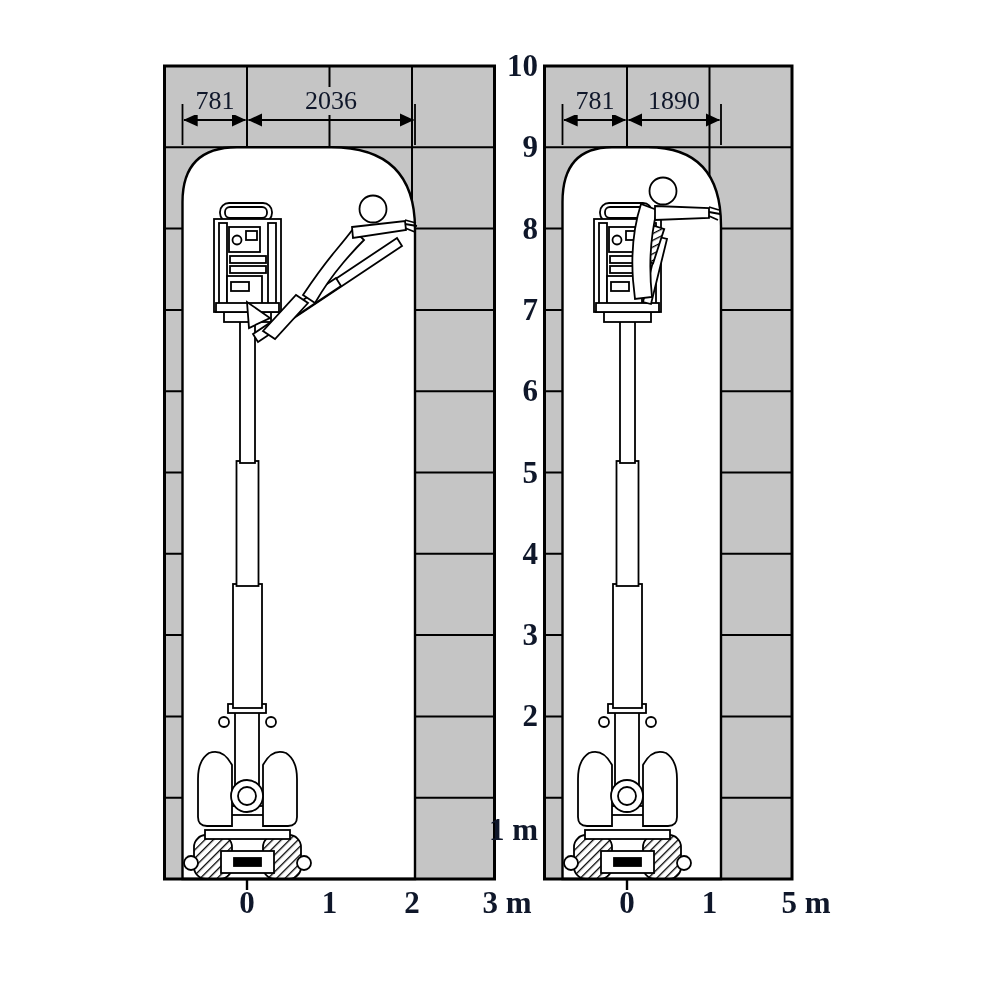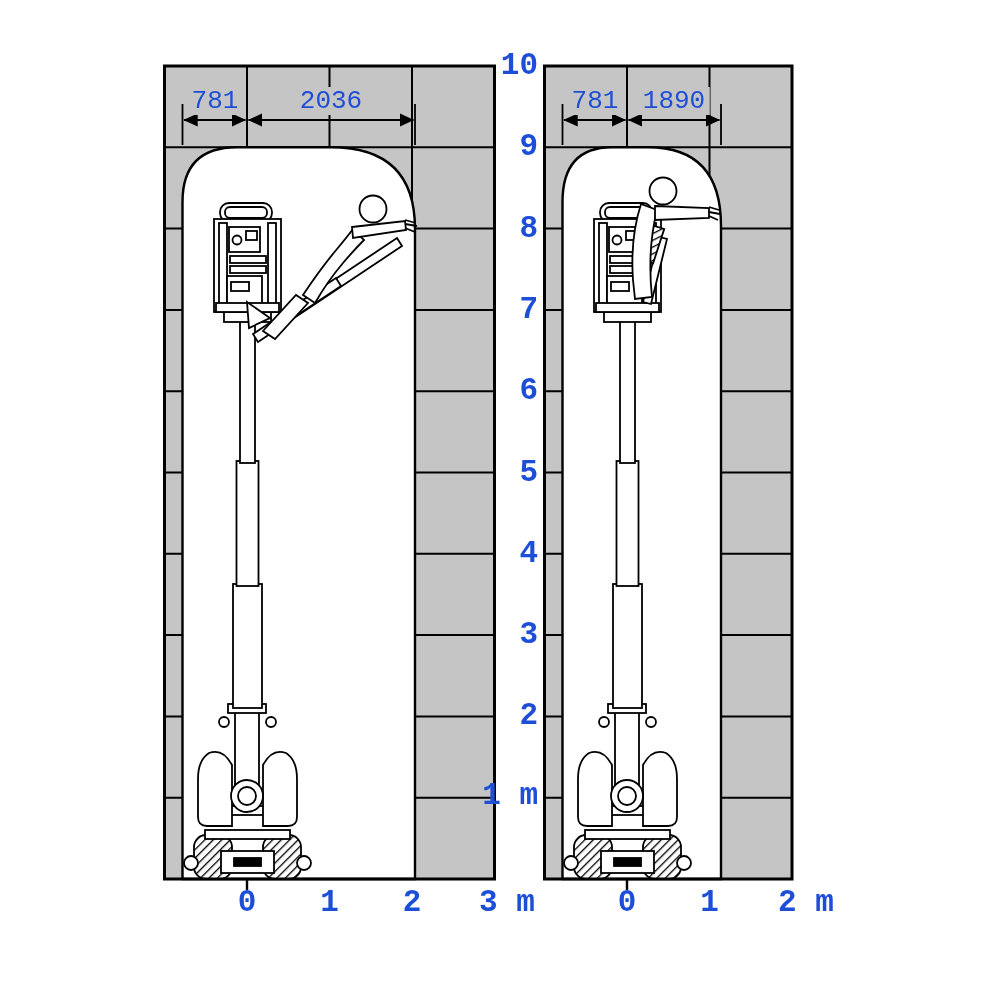--- a/index.html
+++ b/index.html
@@ -1,18 +1,18 @@
 <!DOCTYPE html>
 <html><head>
 <meta charset="utf-8">
 <style>
   html,body{margin:0;padding:0;background:#fff;}
   .canvas{position:relative;width:1000px;height:1000px;background:#ffffff;overflow:hidden;}
   svg{position:absolute;left:0;top:0;}
-  .lbl{position:absolute;font-family:Liberation Mono, monospace;color:#1d4ed8;white-space:nowrap;}
+  .lbl{position:absolute;font-family:Liberation Serif, serif;color:#0f172a;white-space:nowrap;}
   .axis{font-weight:bold;font-size:31px;line-height:32px;}
   .xlab{transform:translateX(-50%);}
   .ylab{width:62px;text-align:right;}
   .dim{font-size:26px;line-height:28px;background:#c5c5c5;padding:0 5px;transform:translateX(-50%);}
 </style>
 </head>
 <body>
 
 <div class="canvas">
 
@@ -136,29 +136,29 @@
 <div>
   <span class="lbl axis ylab" style="left:476px;top:50px;">10</span>
   <span class="lbl axis ylab" style="left:476px;top:131px;">9</span>
   <span class="lbl axis ylab" style="left:476px;top:213px;">8</span>
   <span class="lbl axis ylab" style="left:476px;top:294px;">7</span>
   <span class="lbl axis ylab" style="left:476px;top:375px;">6</span>
   <span class="lbl axis ylab" style="left:476px;top:457px;">5</span>
   <span class="lbl axis ylab" style="left:476px;top:538px;">4</span>
   <span class="lbl axis ylab" style="left:476px;top:619px;">3</span>
   <span class="lbl axis ylab" style="left:476px;top:700px;">2</span>
-  <span class="lbl axis ylab" style="left:476px;top:780px;">1 m</span>
+  <span class="lbl axis ylab" style="left:476px;top:814px;">1 m</span>
 </div>
 
 <div>
   <span class="lbl axis xlab" style="left:247px;top:887px;">0</span>
   <span class="lbl axis xlab" style="left:329.5px;top:887px;">1</span>
   <span class="lbl axis xlab" style="left:412px;top:887px;">2</span>
   <span class="lbl axis xlab" style="left:507px;top:887px;text-align:right;">3 m</span>
 </div>
 
 <div>
   <span class="lbl axis xlab" style="left:627px;top:887px;">0</span>
   <span class="lbl axis xlab" style="left:709.5px;top:887px;">1</span>
-  <span class="lbl axis xlab" style="left:806px;top:887px;">2 m</span>
+  <span class="lbl axis xlab" style="left:806px;top:887px;">5 m</span>
 </div>
 
 </div>
 
 </body></html>

